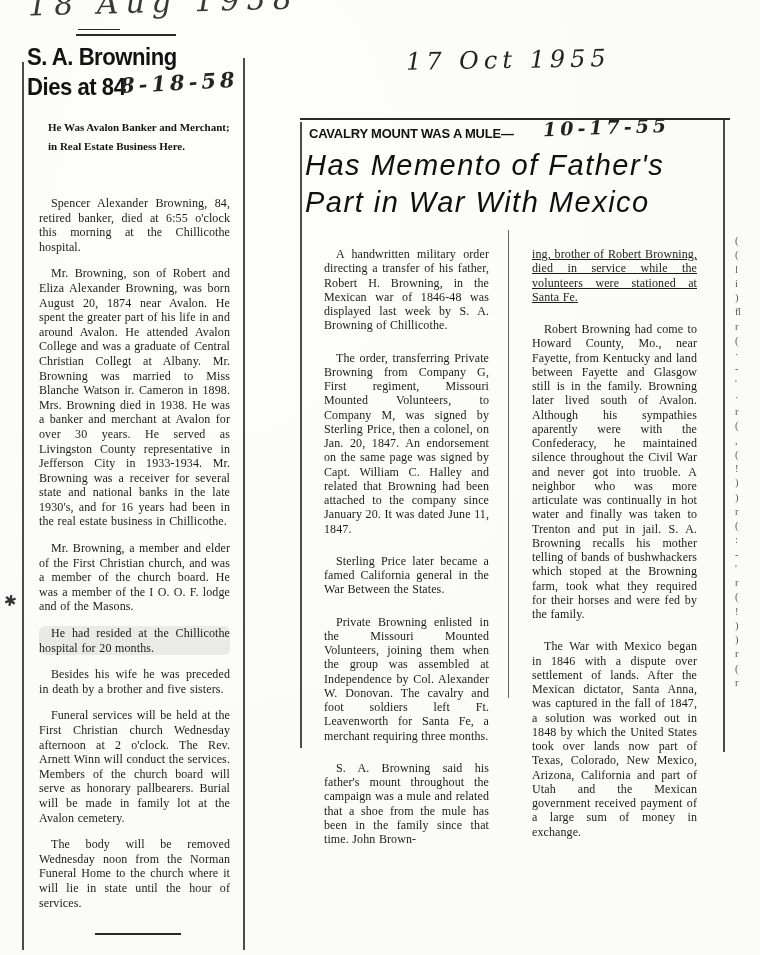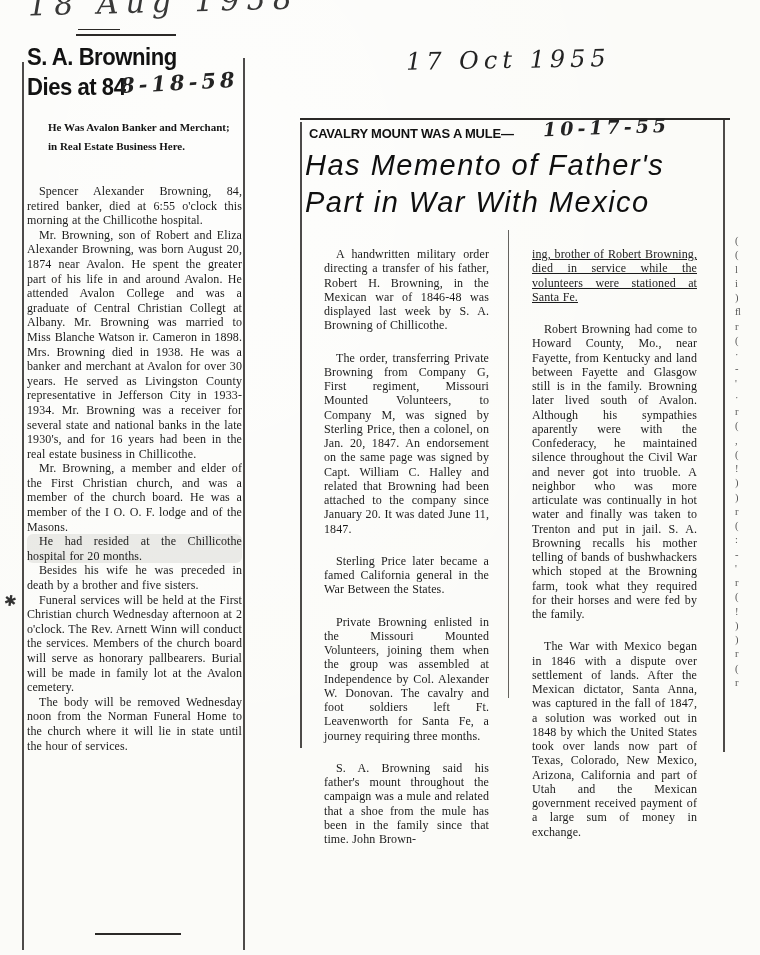--- a/index.html
+++ b/index.html
@@ -75,21 +75,21 @@
     font-family:"Liberation Serif", serif;
     font-weight:bold;font-size:11px;line-height:18.5px;
     color:#141414;
   }
   .lc-body{
     position:absolute;left:27px;top:184px;width:215px;
     font-size:12px;line-height:14.6px;
     text-align:justify;
     letter-spacing:.1px;word-spacing:.5px;
   }
-  .lc-body p{margin:0;text-indent:12px;}
+  .lc-body p{margin:12px;text-indent:12px;}
   .lc-body p.marked{
     text-decoration-color:#55504a;
     text-decoration-thickness:1.5px;
     background:rgba(110,105,95,.12);
     border-radius:6px;
   }
   
   .rc-kicker{
     position:absolute;left:309px;top:126px;
     font-family:"Liberation Sans", sans-serif;
@@ -171,21 +171,21 @@
 
   <div class="rc-headline">
     <div>Has Memento of Father's</div>
     <div>Part in War With Mexico</div>
   </div>
 
   <div class="rc-col rc-col1">
     <p>A handwritten military order directing a transfer of his father, Robert H. Browning, in the Mexican war of 1846-48 was displayed last week by S. A. Browning of Chillicothe.</p>
     <p>The order, transferring Private Browning from Company G, First regiment, Missouri Mounted Volunteers, to Company M, was signed by Sterling Price, then a colonel, on Jan. 20, 1847. An endorsement on the same page was signed by Capt. William C. Halley and related that Browning had been attached to the company since January 20. It was dated June 11, 1847.</p>
     <p>Sterling Price later became a famed California general in the War Between the States.</p>
-    <p>Private Browning enlisted in the Missouri Mounted Volunteers, joining them when the group was assembled at Independence by Col. Alexander W. Donovan. The cavalry and foot soldiers left Ft. Leavenworth for Santa Fe, a journey requiring three months.</p>
+    <p>Private Browning enlisted in the Missouri Mounted Volunteers, joining them when the group was assembled at Independence by Col. Alexander W. Donovan. The cavalry and foot soldiers left Ft. Leavenworth for Santa Fe, a merchant requiring three months.</p>
     <p>S. A. Browning said his father's mount throughout the campaign was a mule and related that a shoe from the mule has been in the family since that time. John Brown-</p>
   </div>
 
   <div class="rc-col rc-col2">
     <p class="noindent">ing, brother of Robert Browning, died in service while the volunteers were stationed at Santa Fe.</p>
     <p>Robert Browning had come to Howard County, Mo., near Fayette, from Kentucky and land between Fayette and Glasgow still is in the family. Browning later lived south of Avalon. Although his sympathies aparently were with the Confederacy, he maintained silence throughout the Civil War and never got into truoble. A neighbor who was more articulate was continually in hot water and finally was taken to Trenton and put in jail. S. A. Browning recalls his mother telling of bands of bushwhackers which stoped at the Browning farm, took what they required for their horses and were fed by the family.</p>
     <p>The War with Mexico began in 1846 with a dispute over settlement of lands. After the Mexican dictator, Santa Anna, was captured in the fall of 1847, a solution was worked out in 1848 by which the United States took over lands now part of Texas, Colorado, New Mexico, Arizona, California and part of Utah and the Mexican government received payment of a large sum of money in exchange.</p>
   </div>
 
   <div class="edge-fragments">(

